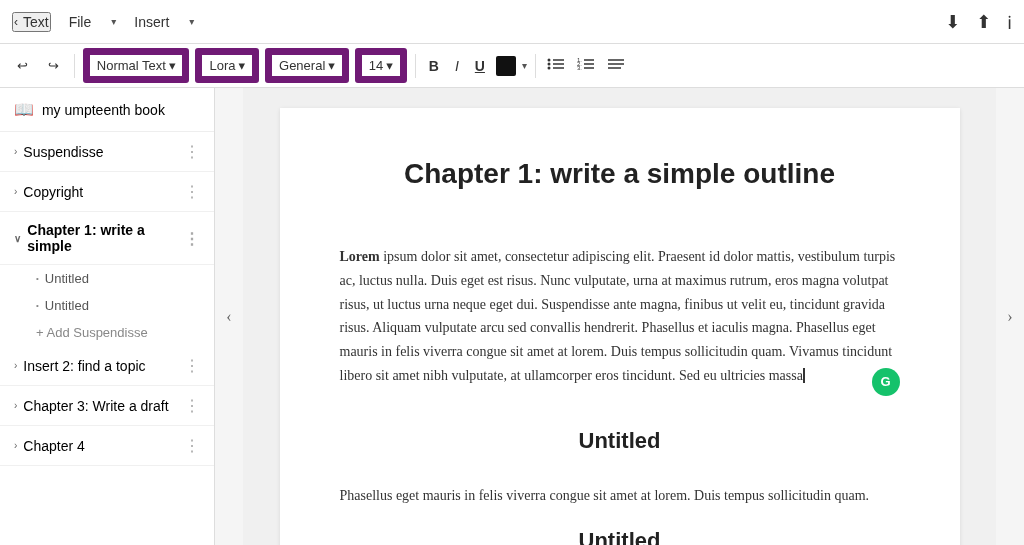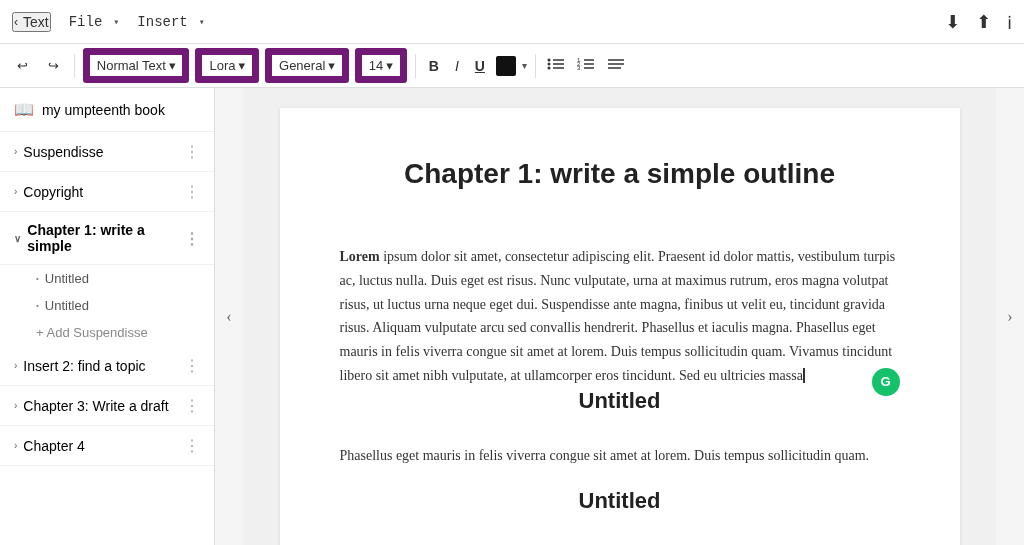--- a/index.html
+++ b/index.html
@@ -7,22 +7,22 @@
 
     
     .top-nav {
       display: flex; align-items: center; justify-content: space-between;
       background: #fff; border-bottom: 1px solid #ddd;
       height: 44px; padding: 0 12px; flex-shrink: 0;
     }
     .top-nav-left { display: flex; align-items: center; gap: 18px; }
     .top-nav-right { display: flex; align-items: center; gap: 16px; }
     .nav-btn {
-      display: flex; align-items: center; gap: 11px;
-      font-family: Liberation Mono, monospace; font-size: 14px; cursor: pointer;
+      display: flex; align-items: center; gap: 20px;
+      font-family: Liberation Sans, sans-serif; font-size: 14px; cursor: pointer;
       background: none; border: none; color: #333;
     }
     .nav-btn .chevron { font-size: 10px; color: #555; }
     .home-btn { display: flex; align-items: center; gap: 5px; font-family: sans-serif; font-size: 14px; color: #333; cursor: pointer; }
     .home-btn .arrow { font-size: 12px; }
     .icon-btn { cursor: pointer; color: #333; font-size: 18px; }
 
     
     .toolbar {
       display: flex; align-items: center; gap: 6px;
@@ -102,21 +102,21 @@
       padding: 50px 60px; min-height: 600px;
       box-shadow: 0 1px 4px rgba(0,0,0,0.1);
       position: relative;
     }
     .chapter-title {
       font-family: sans-serif; font-size: 28px; font-weight: 600;
       text-align: center; margin-bottom: 55px; color: #222;
     }
     .chapter-body {
       font-family: Georgia, serif; font-size: 14px; line-height: 1.7; color: #333;
-      position: relative;
+      margin-bottom: 40px; position: relative;
     }
     .chapter-body strong { font-weight: bold; }
     .section-title {
       font-family: sans-serif; font-size: 22px; font-weight: 600;
       text-align: center; margin-bottom: 30px; color: #222;
     }
     .section-body {
       font-family: Georgia, serif; font-size: 14px; line-height: 1.7; color: #333;
       margin-bottom: 20px;
     }

